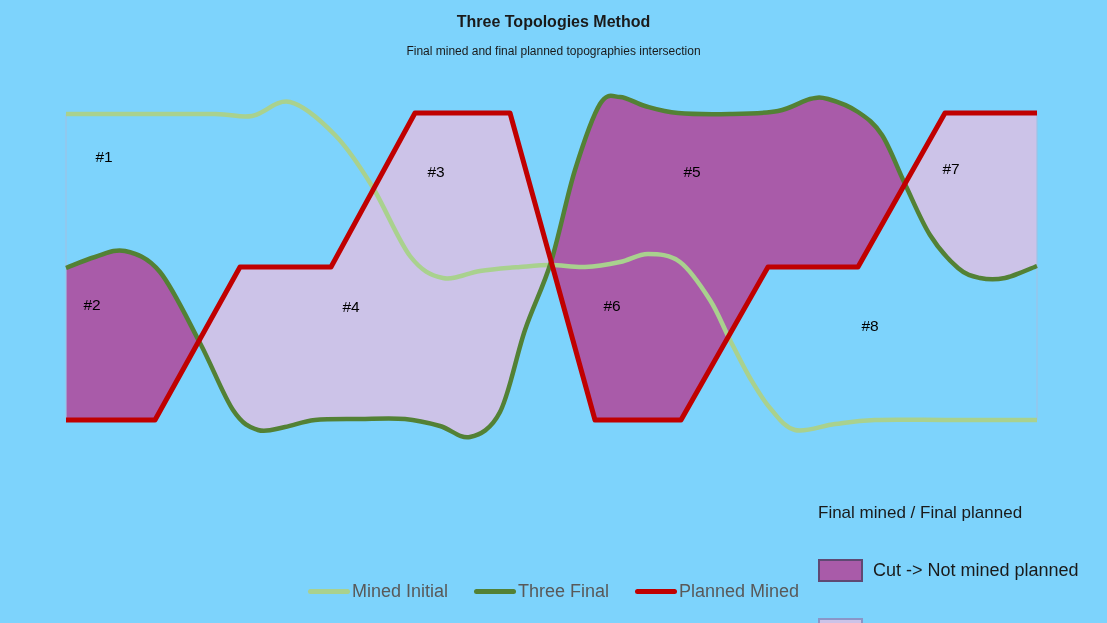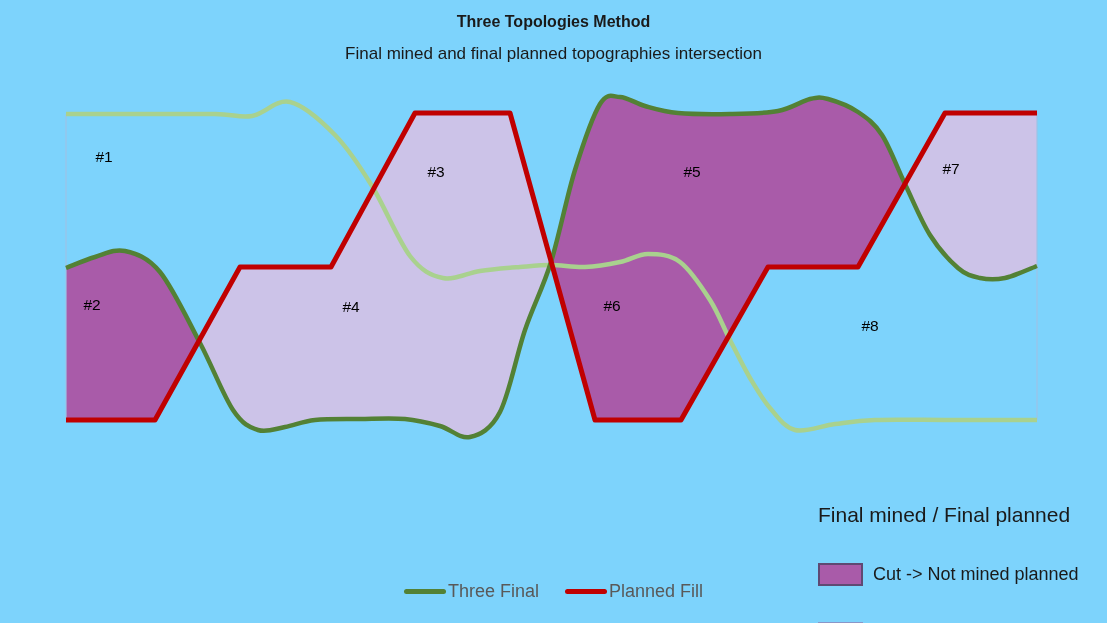--- a/index.html
+++ b/index.html
@@ -6,32 +6,32 @@
   .stage{
     position:relative;width:1107px;height:623px;background:#7dd3fc;overflow:hidden;
     font-family:"Liberation Sans",sans-serif;color:#000;
   }
   .chart-title{
     position:absolute;top:13px;left:0;right:0;text-align:center;
     font-size:16px;font-weight:bold;color:#1a1a1a;
   }
   .chart-subtitle{
     position:absolute;top:44px;left:0;right:0;text-align:center;
-    font-size:17px;font-weight:normal;color:#1a1a1a;
+    font-size:12px;font-weight:normal;color:#1a1a1a;
   }
   svg.chart{position:absolute;left:0;top:0;}
   .line-legend{
     position:absolute;top:581px;left:0;right:0;
     display:flex;justify-content:center;align-items:center;gap:26px;
     font-size:18px;color:#595959;
   }
   .line-legend .litem{display:flex;align-items:center;}
   .lswatch{display:inline-block;width:42px;height:5px;border-radius:2.5px;margin-right:2px;}
   .fill-legend{position:absolute;left:818px;top:503px;}
-  .fl-title{font-size:21px;color:#1a1a1a;margin-bottom:13px;}
+  .fl-title{font-size:17px;color:#1a1a1a;margin-bottom:13px;}
   .fl-item{display:flex;align-items:center;margin-bottom:4px;margin-top:36px;}
   .fl-swatch{display:inline-block;width:41px;height:19px;border:2px solid #666;margin-right:10px;}
   .fl-label{font-size:18px;color:#1a1a1a;white-space:nowrap;}
 </style>
 </head>
 <body>
 
 <div class="stage">
 
   <div class="chart-title">Three Topologies Method</div>
@@ -63,22 +63,26 @@
       <span class="fl-swatch" style="background-color: rgb(169, 91, 169); border-color: rgb(95, 73, 115);"></span>
       <span class="fl-label">Cut -&gt; Not mined planned</span>
     </div>
     <div class="fl-item">
       <span class="fl-swatch" style="background-color: rgb(204, 195, 232); border-color: rgb(138, 150, 200);"></span>
     </div>
   </div>
 
   <div class="line-legend">
     <div class="litem">
+      <span class="lswatch" style="background-color: rgb(169, 209, 142);"></span>
+      <span>Mined Initial</span>
+    </div>
+    <div class="litem">
       <span class="lswatch" style="background-color: rgb(83, 129, 53);"></span>
       <span>Three Final</span>
     </div>
     <div class="litem">
       <span class="lswatch" style="background-color: rgb(192, 0, 0);"></span>
-      <span>Planned Fill</span>
+      <span>Planned Mined</span>
     </div>
   </div>
 
 </div>
 
 </body></html>

